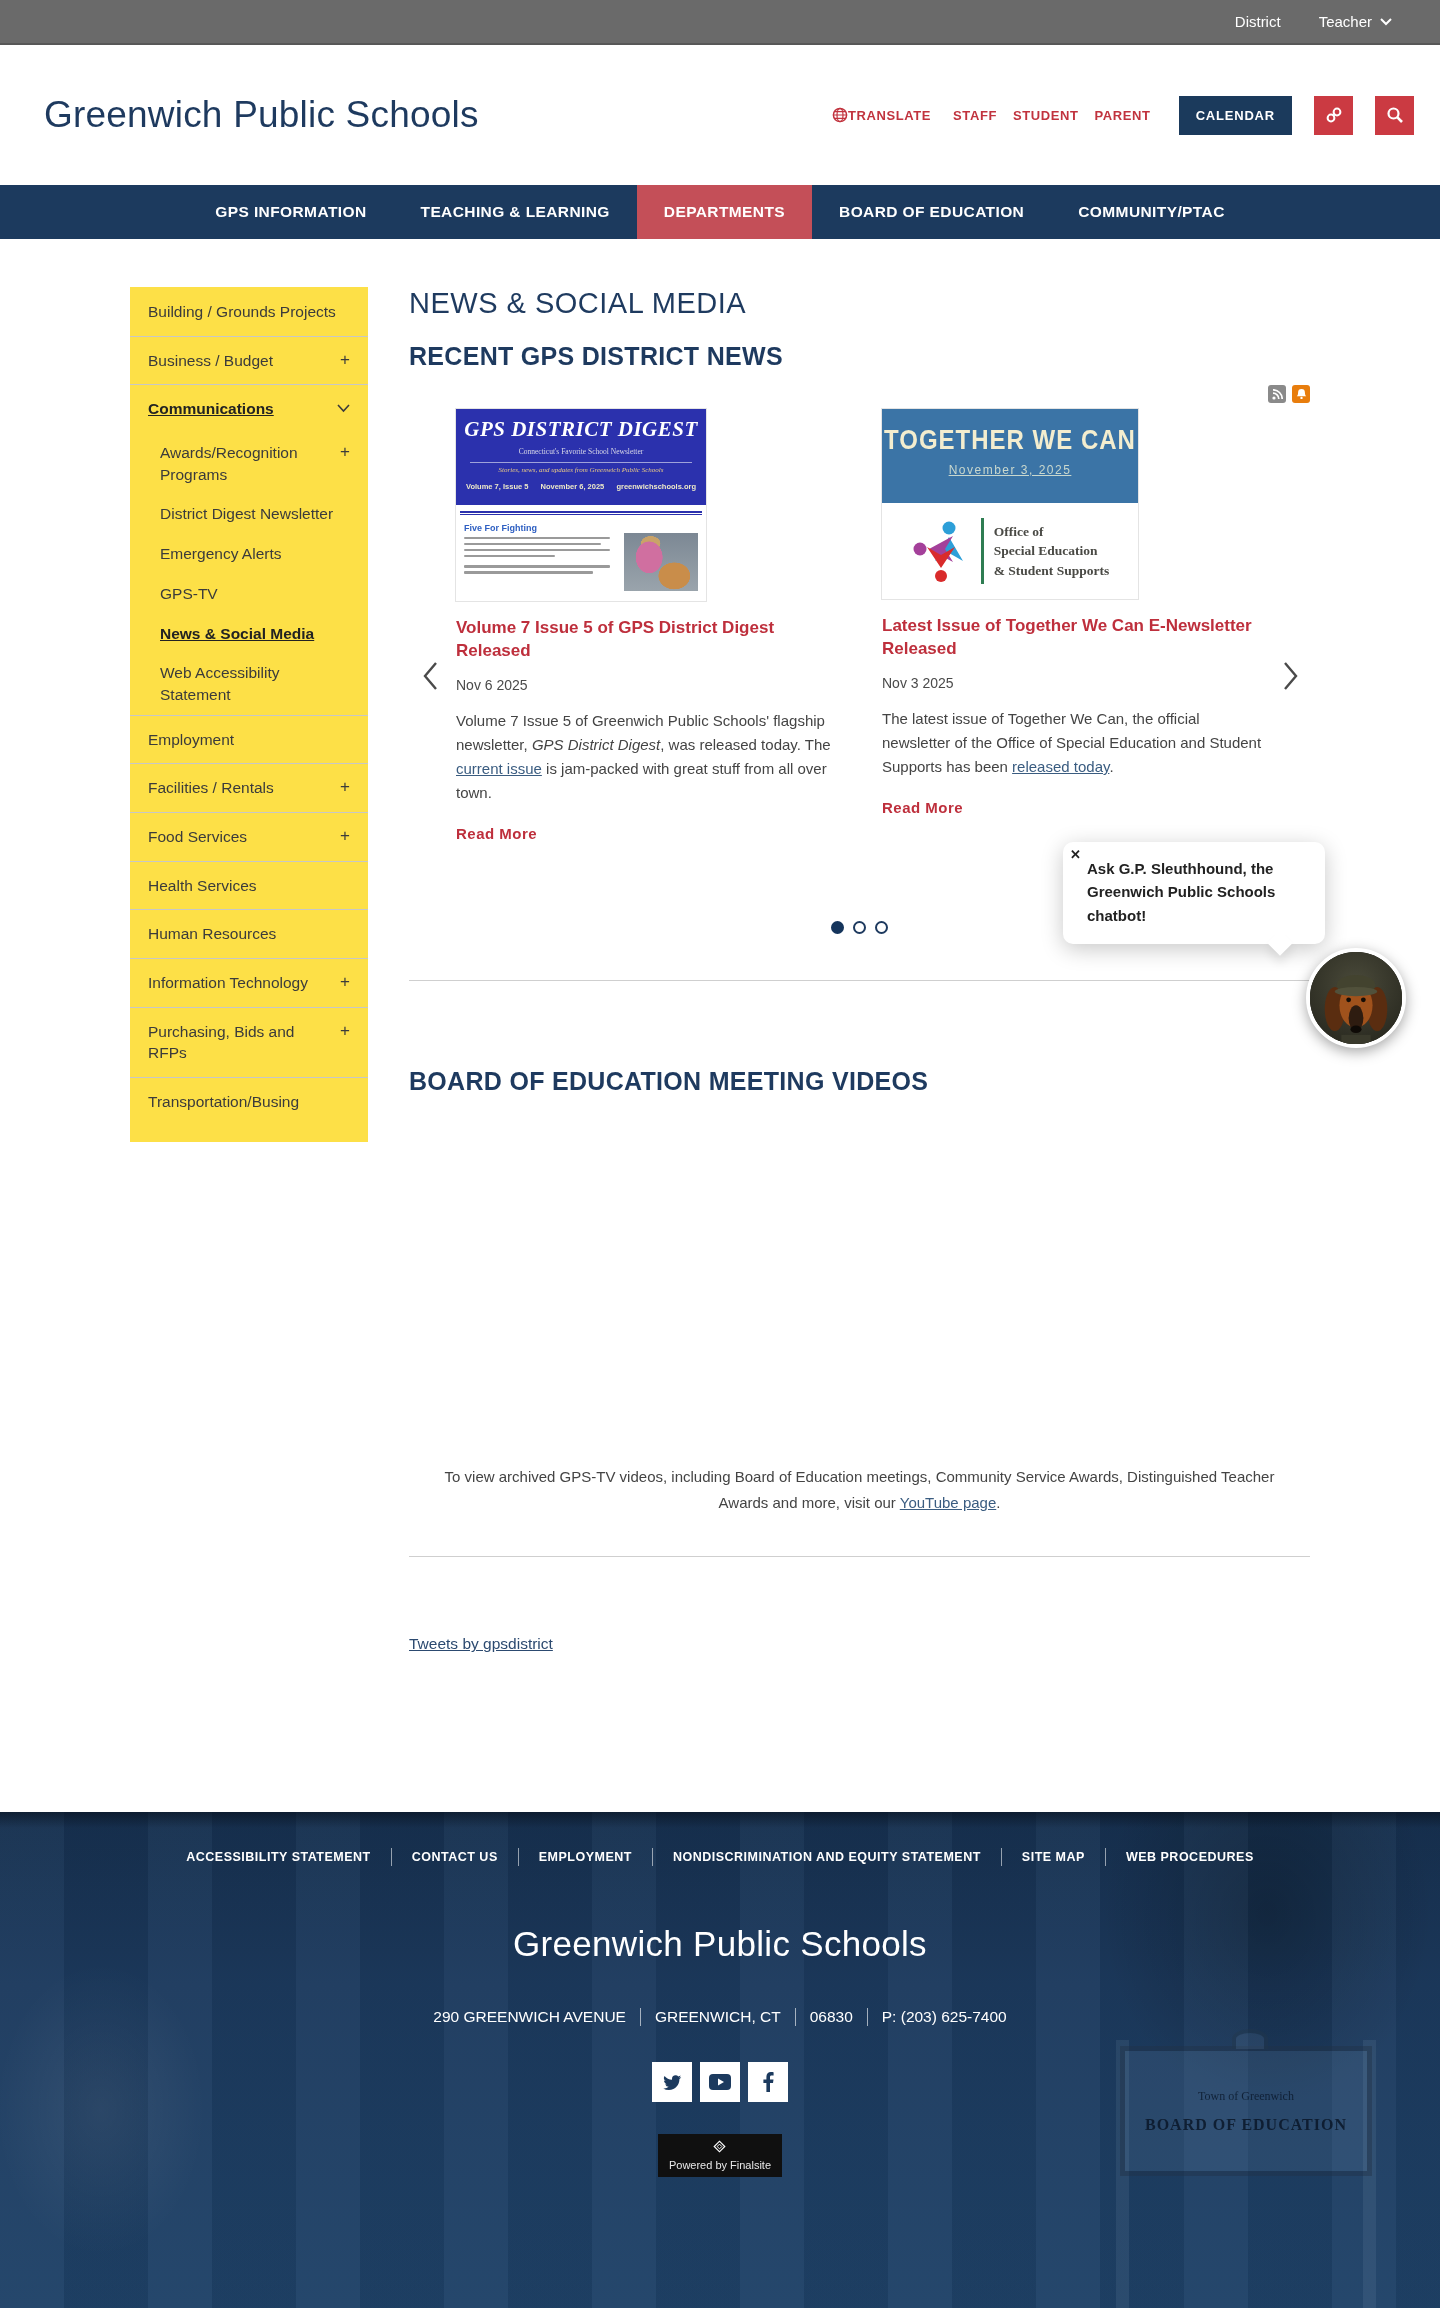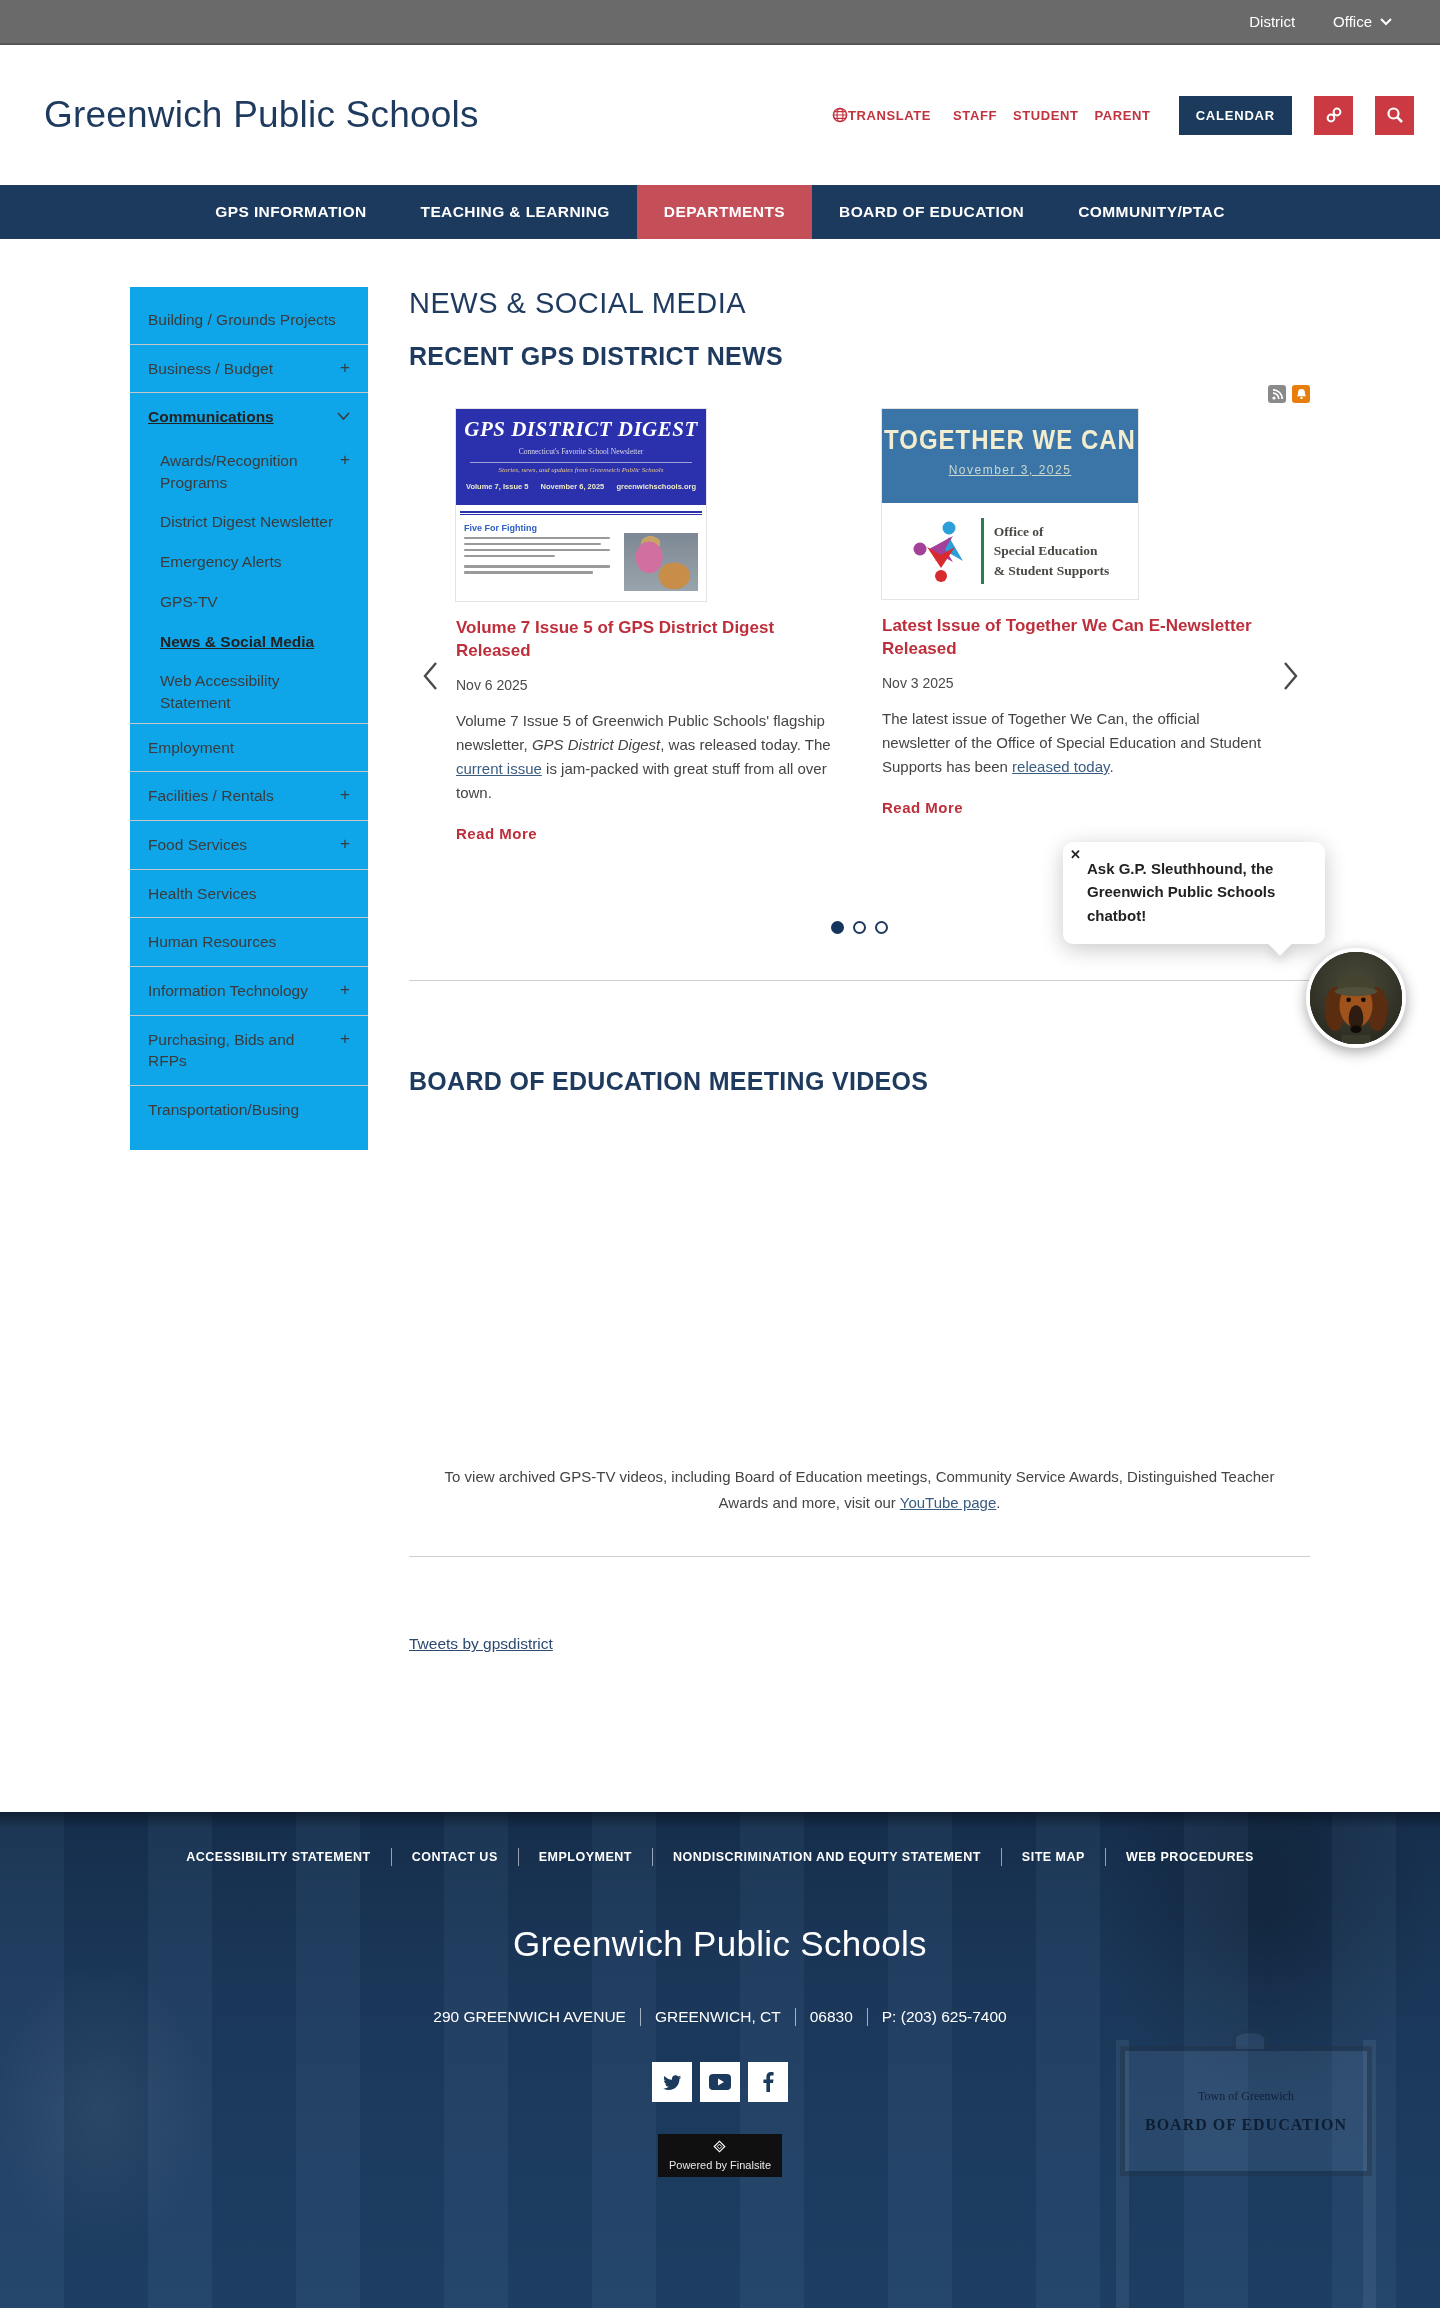--- a/index.html
+++ b/index.html
@@ -30,22 +30,22 @@
   .mainnav { height:54px; background:#1C3A5E; display:flex; justify-content:center; }
   .mainnav a { color:#fff; font-weight:bold; font-size:15.5px; letter-spacing:0.4px;
     display:flex; align-items:center; padding:0 27px; transform-origin:center; }
   .mainnav a.active { background:#C44F58; }
 
   
   .page-body { position:relative; height:1573px; background:#fff; display:flex;
     gap:41px; padding:48px 130px 0; overflow:hidden; }
 
   
-  .sidebar { width:238px; flex:0 0 238px; background:#0ea5e9; align-self:flex-start;
-    padding:9px 0 16px; }
+  .sidebar { width:238px; flex:0 0 238px; background:#fde047; align-self:flex-start;
+    padding:1px 0 16px; }
   .sb-item { display:flex; align-items:flex-start; padding:13px 18px; font-size:15.5px;
     color:#3B3B3B; line-height:1.4; margin:0 0; }
   .sb-item.top { border-top:1px solid #C7C7C7; }
   .sb-item.top.first { border-top:none; }
   .sb-item.sub { padding:9px 18px 9px 30px; border:none; }
   .sb-item .sb-label { flex:1; }
   .sb-item.current .sb-label, .sb-item.section-open .sb-label
     { font-weight:bold; text-decoration:underline; color:#222; }
   .sb-plus { margin-left:auto; color:#3B3B3B; font-size:17px; line-height:1.2; padding-left:8px; }
   .sb-chev { margin-left:auto; margin-top:6px; }
@@ -171,21 +171,21 @@
     letter-spacing:1px; color:rgba(9,22,40,0.85); }
 </style>
 </head>
 <body>
 
 <div class="topbar">
   <a>
       <span>District</span>
     </a>
   <a>
-    <span>Office</span>
+    <span>Teacher</span>
     <svg class="chev-dn" viewBox="0 0 12 8">
         <path d="M1 1l5 5 5-5" fill="none" stroke="#fff" stroke-width="2"></path>
       </svg>
   </a>
 </div>
 
 <header class="site-header">
   <a class="site-title">Greenwich Public Schools</a>
   <div class="header-utils">
     <a class="util-link">

